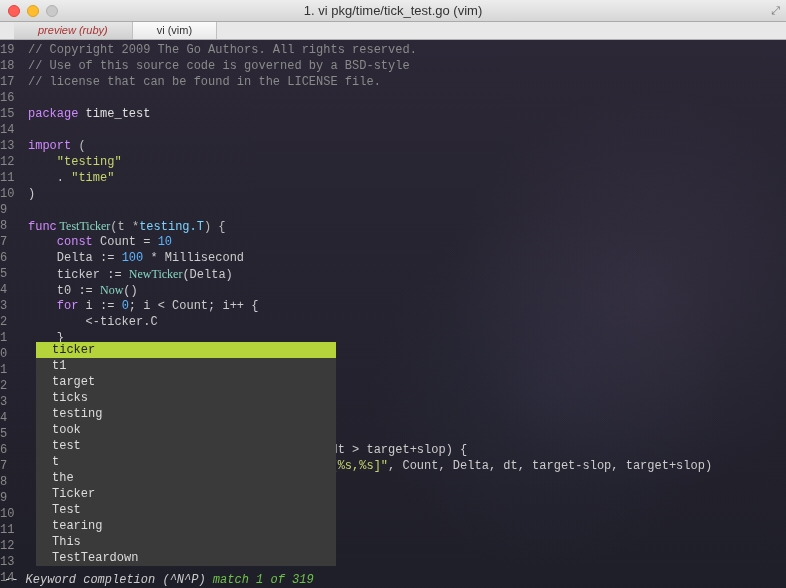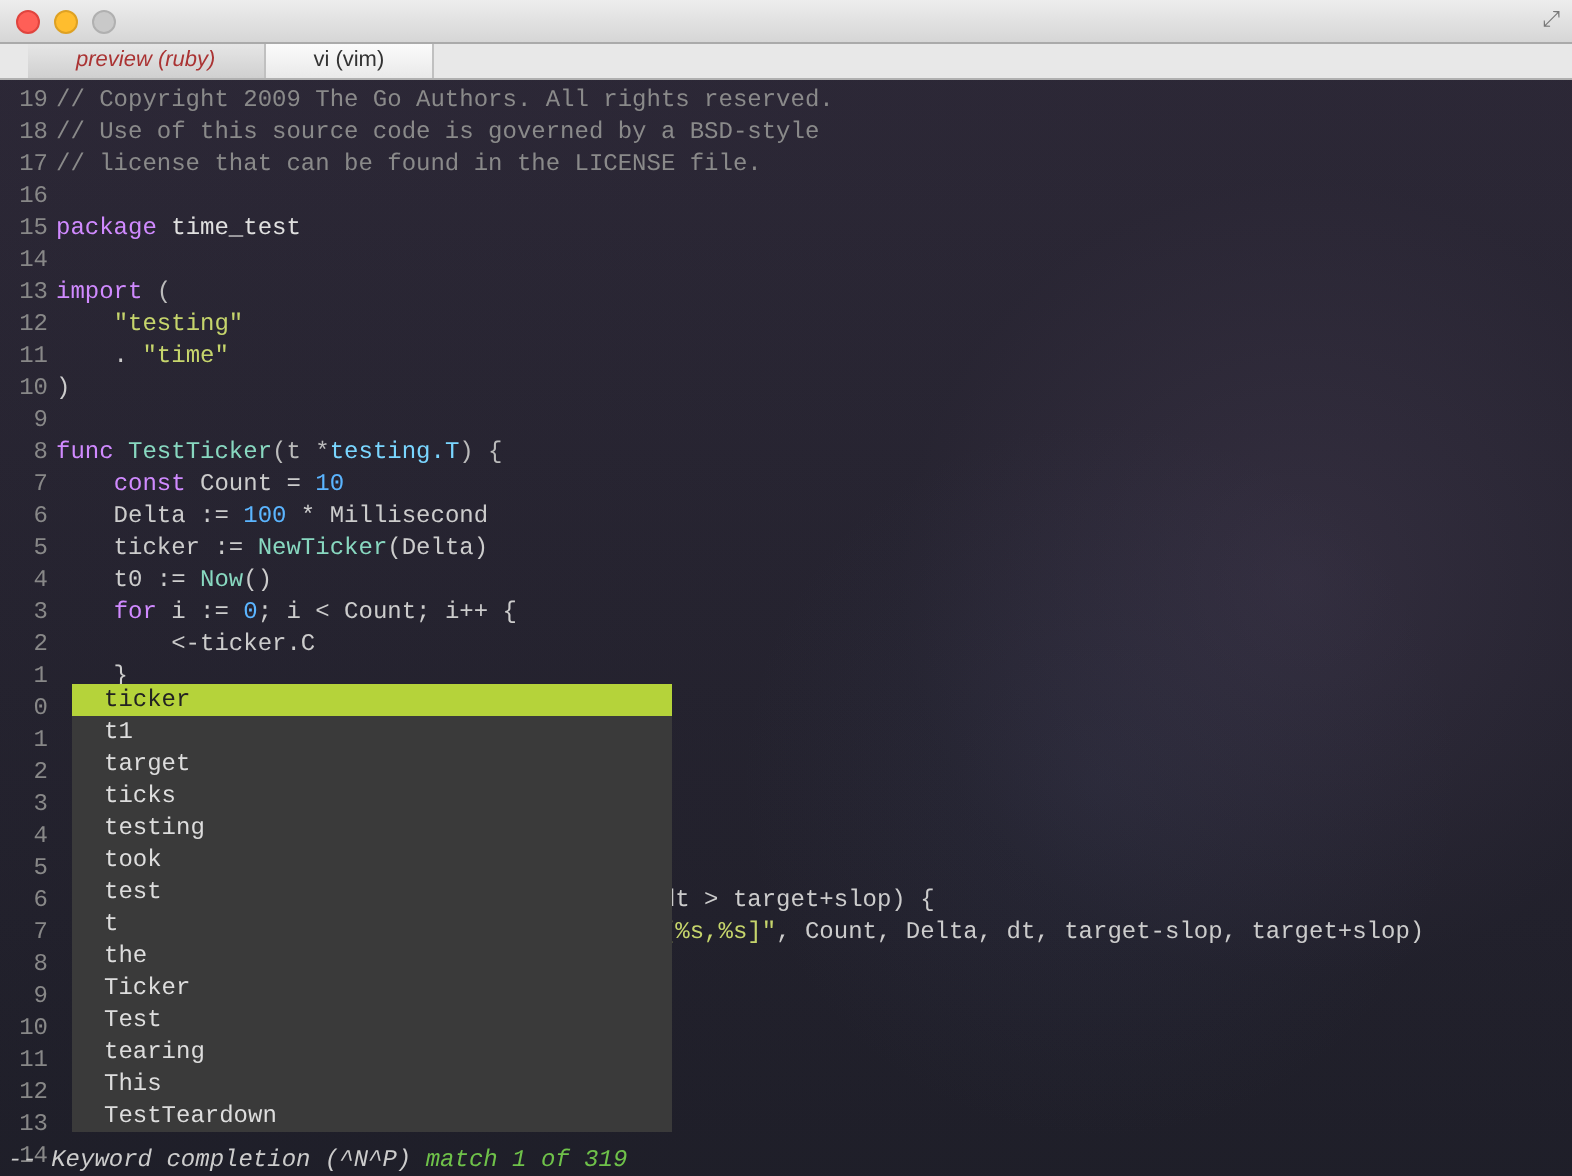--- a/index.html
+++ b/index.html
@@ -63,34 +63,34 @@
   background-image:
     radial-gradient(circle at 650px 250px, rgba(120,100,140,0.15), rgba(30,30,45,0.05) 200px),
     radial-gradient(circle at 550px 350px, rgba(80,90,130,0.12), transparent 180px),
     linear-gradient(to bottom, rgba(45,40,55,0.9), rgba(30,30,40,0.95));
   color: #ccc;
 }
 .code-lines { padding-top: 2px; }
 .line { display: flex; height: 16px; line-height: 16px; white-space: pre; }
 .gutter {
   width: 28px;
-  text-align: right;
+  text-align: left;
   color: #888;
   padding-right: 4px;
   flex-shrink: 0;
 }
 .code { white-space: pre; }
 .comment { color: #8a8a8a; }
 .keyword { color: #d08aff; }
 .ident { color: #e0e0e0; }
 .string { color: #c6d56c; }
 .number { color: #5bb5ff; }
 .op { color: #bbb; }
 .type { color: #7ad6ff; }
-.func { color: #88d8c0; }
+.func { color: #88d8c0; font-family: Liberation Serif, serif; }
 .completion-menu {
   position: absolute;
   left: 36px;
   top: 302px;
   background: #3a3a3a;
   width: 300px;
   font-size: 12px;
   line-height: 16px;
 }
 .completion-item { padding: 0 6px 0 16px; color: #ddd; }
@@ -111,20 +111,21 @@
 </style>
 </head>
 <body>
 
 <div class="titlebar">
   <div class="traffic-lights">
     <div class="traffic-light tl-close"></div>
     <div class="traffic-light tl-min"></div>
     <div class="traffic-light tl-dim"></div>
   </div>
+  <div class="titlebar-title">1. vi pkg/time/tick_test.go (vim)</div>
   <div class="resize-icon">⤢</div>
 </div>
 
 <div class="tabbar">
   <div class="tab inactive">preview (ruby)</div>
   <div class="tab active">vi (vim)</div>
 </div>
 
 <div class="editor-area">
   <div class="code-lines">

